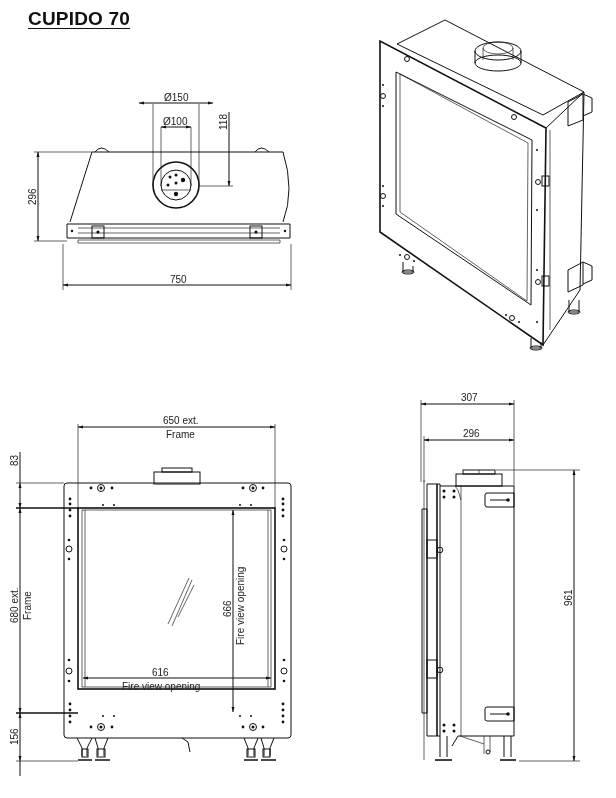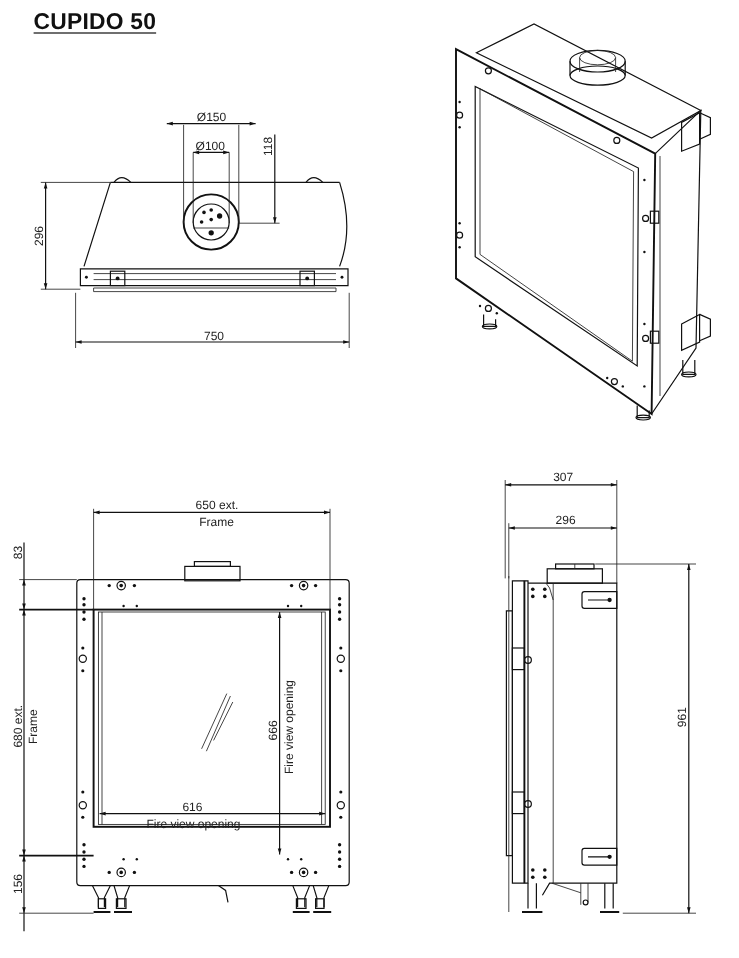--- a/index.html
+++ b/index.html
@@ -8,21 +8,21 @@
     svg.drawing { position: absolute; left: 0; top: 0; }
     .dim { font-family: "Liberation Sans", sans-serif; font-size: 10px; fill: #222; }
     .ln { stroke: #111; fill: none; stroke-width: 1; }
     .thin { stroke: #222; fill: none; stroke-width: 0.7; }
     .thick { stroke: #111; fill: none; stroke-width: 1.6; }
     .dot { fill: #111; }
   </style>
 </head>
 <body>
 
-<div class="title">CUPIDO 50</div>
+<div class="title">CUPIDO 70</div>
 
 <svg class="drawing" width="616" height="798" viewBox="0 0 616 798" xmlns="http://www.w3.org/2000/svg">
   <defs>
     <marker id="arr" viewBox="0 0 10 10" refX="10" refY="5" markerWidth="7" markerHeight="5" orient="auto-start-reverse">
       <path d="M0,2 L10,5 L0,8 z" fill="#111"></path>
     </marker>
   </defs>
 
   <g>
 

